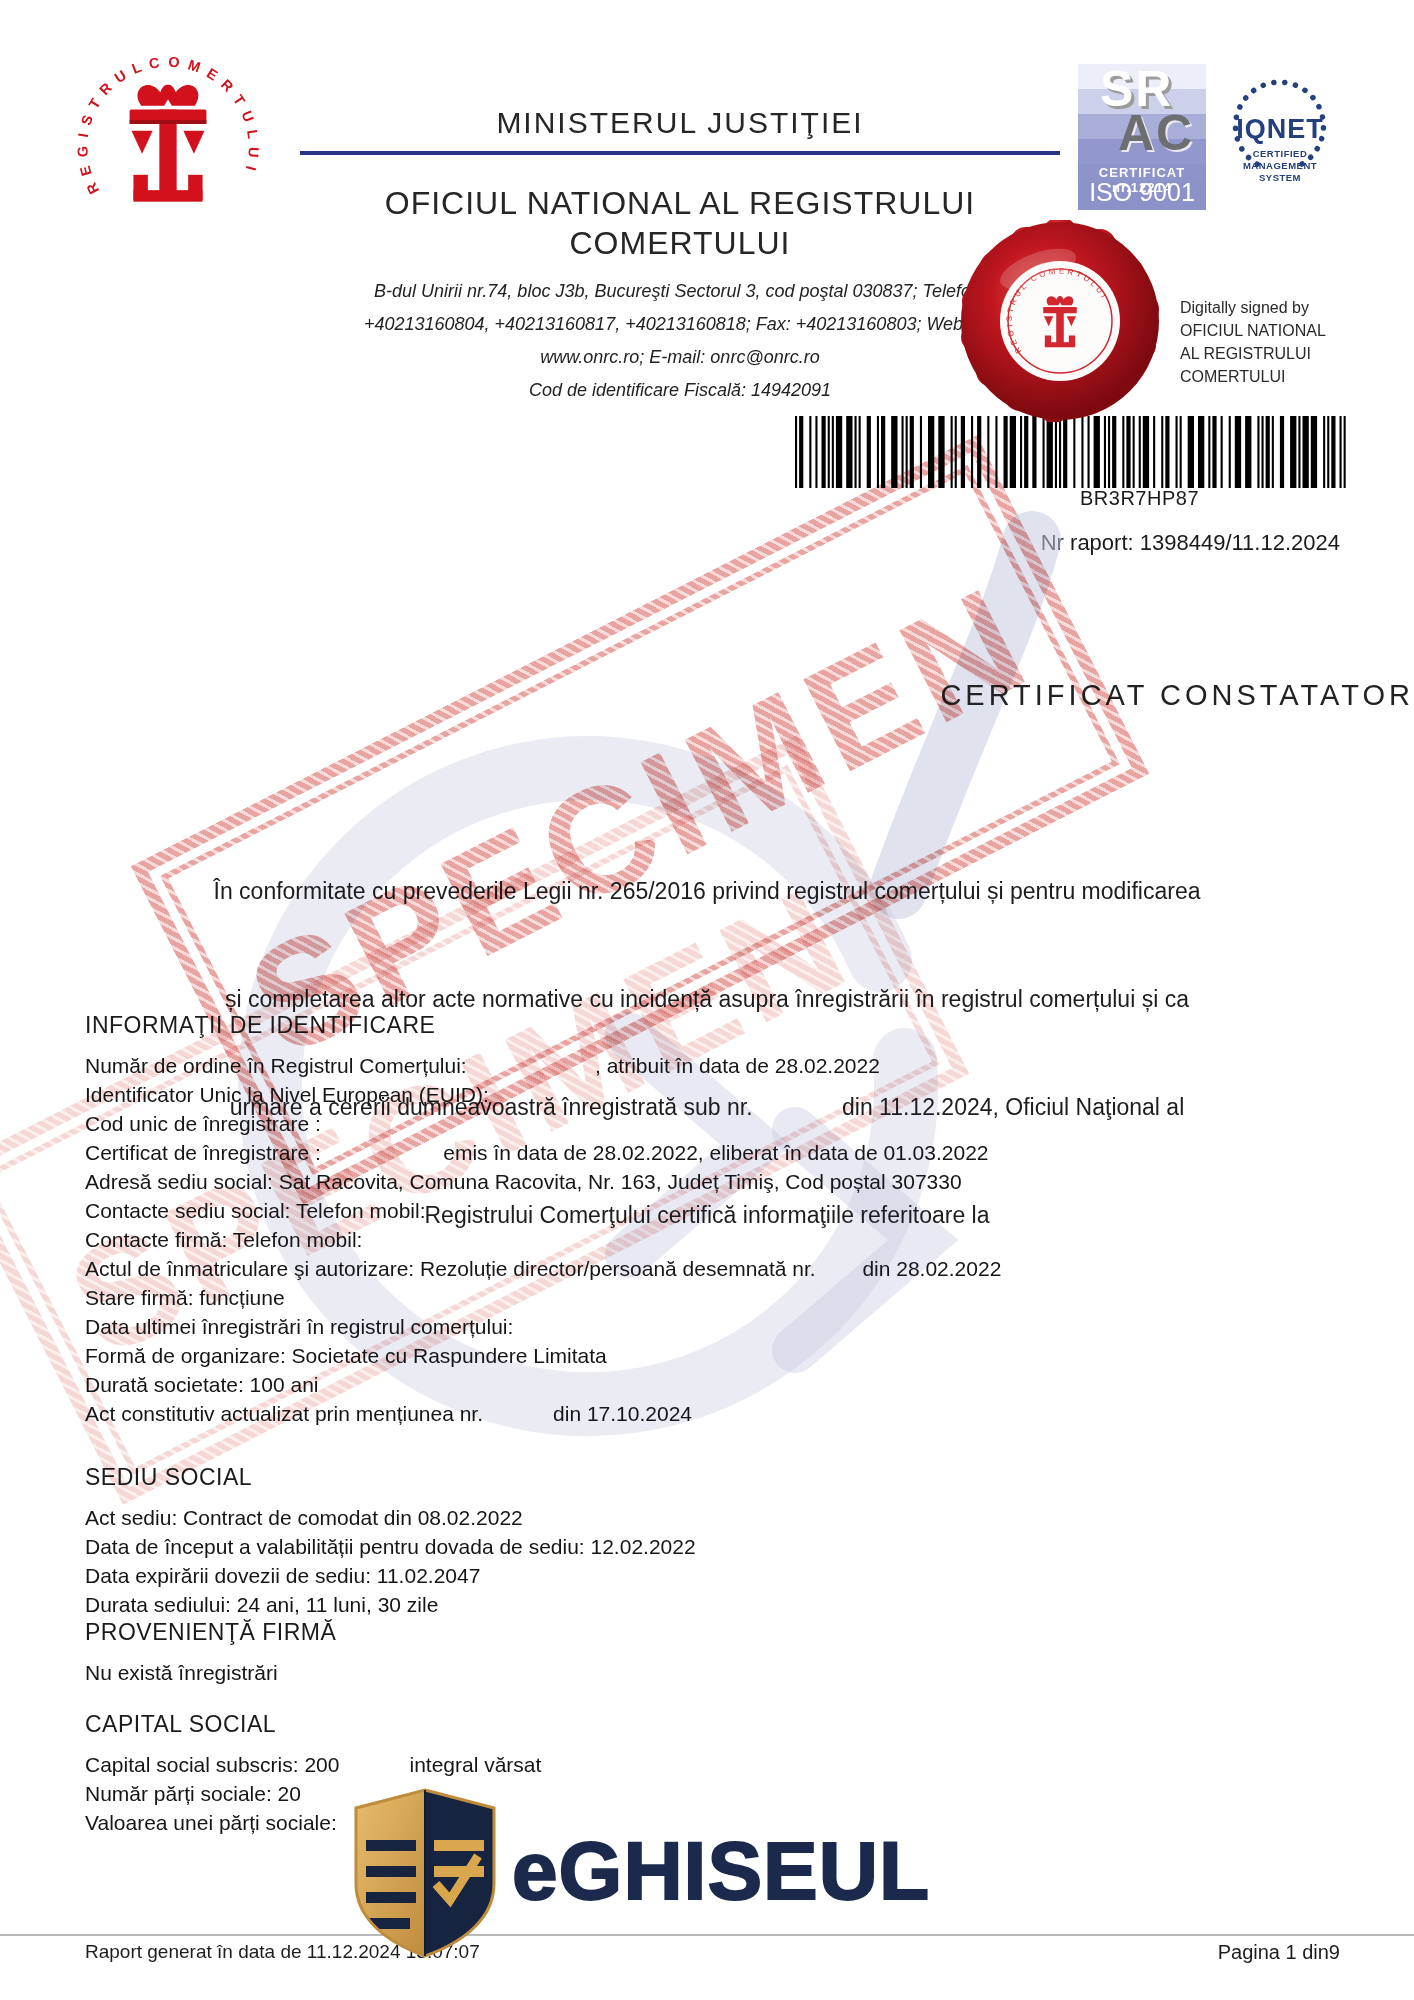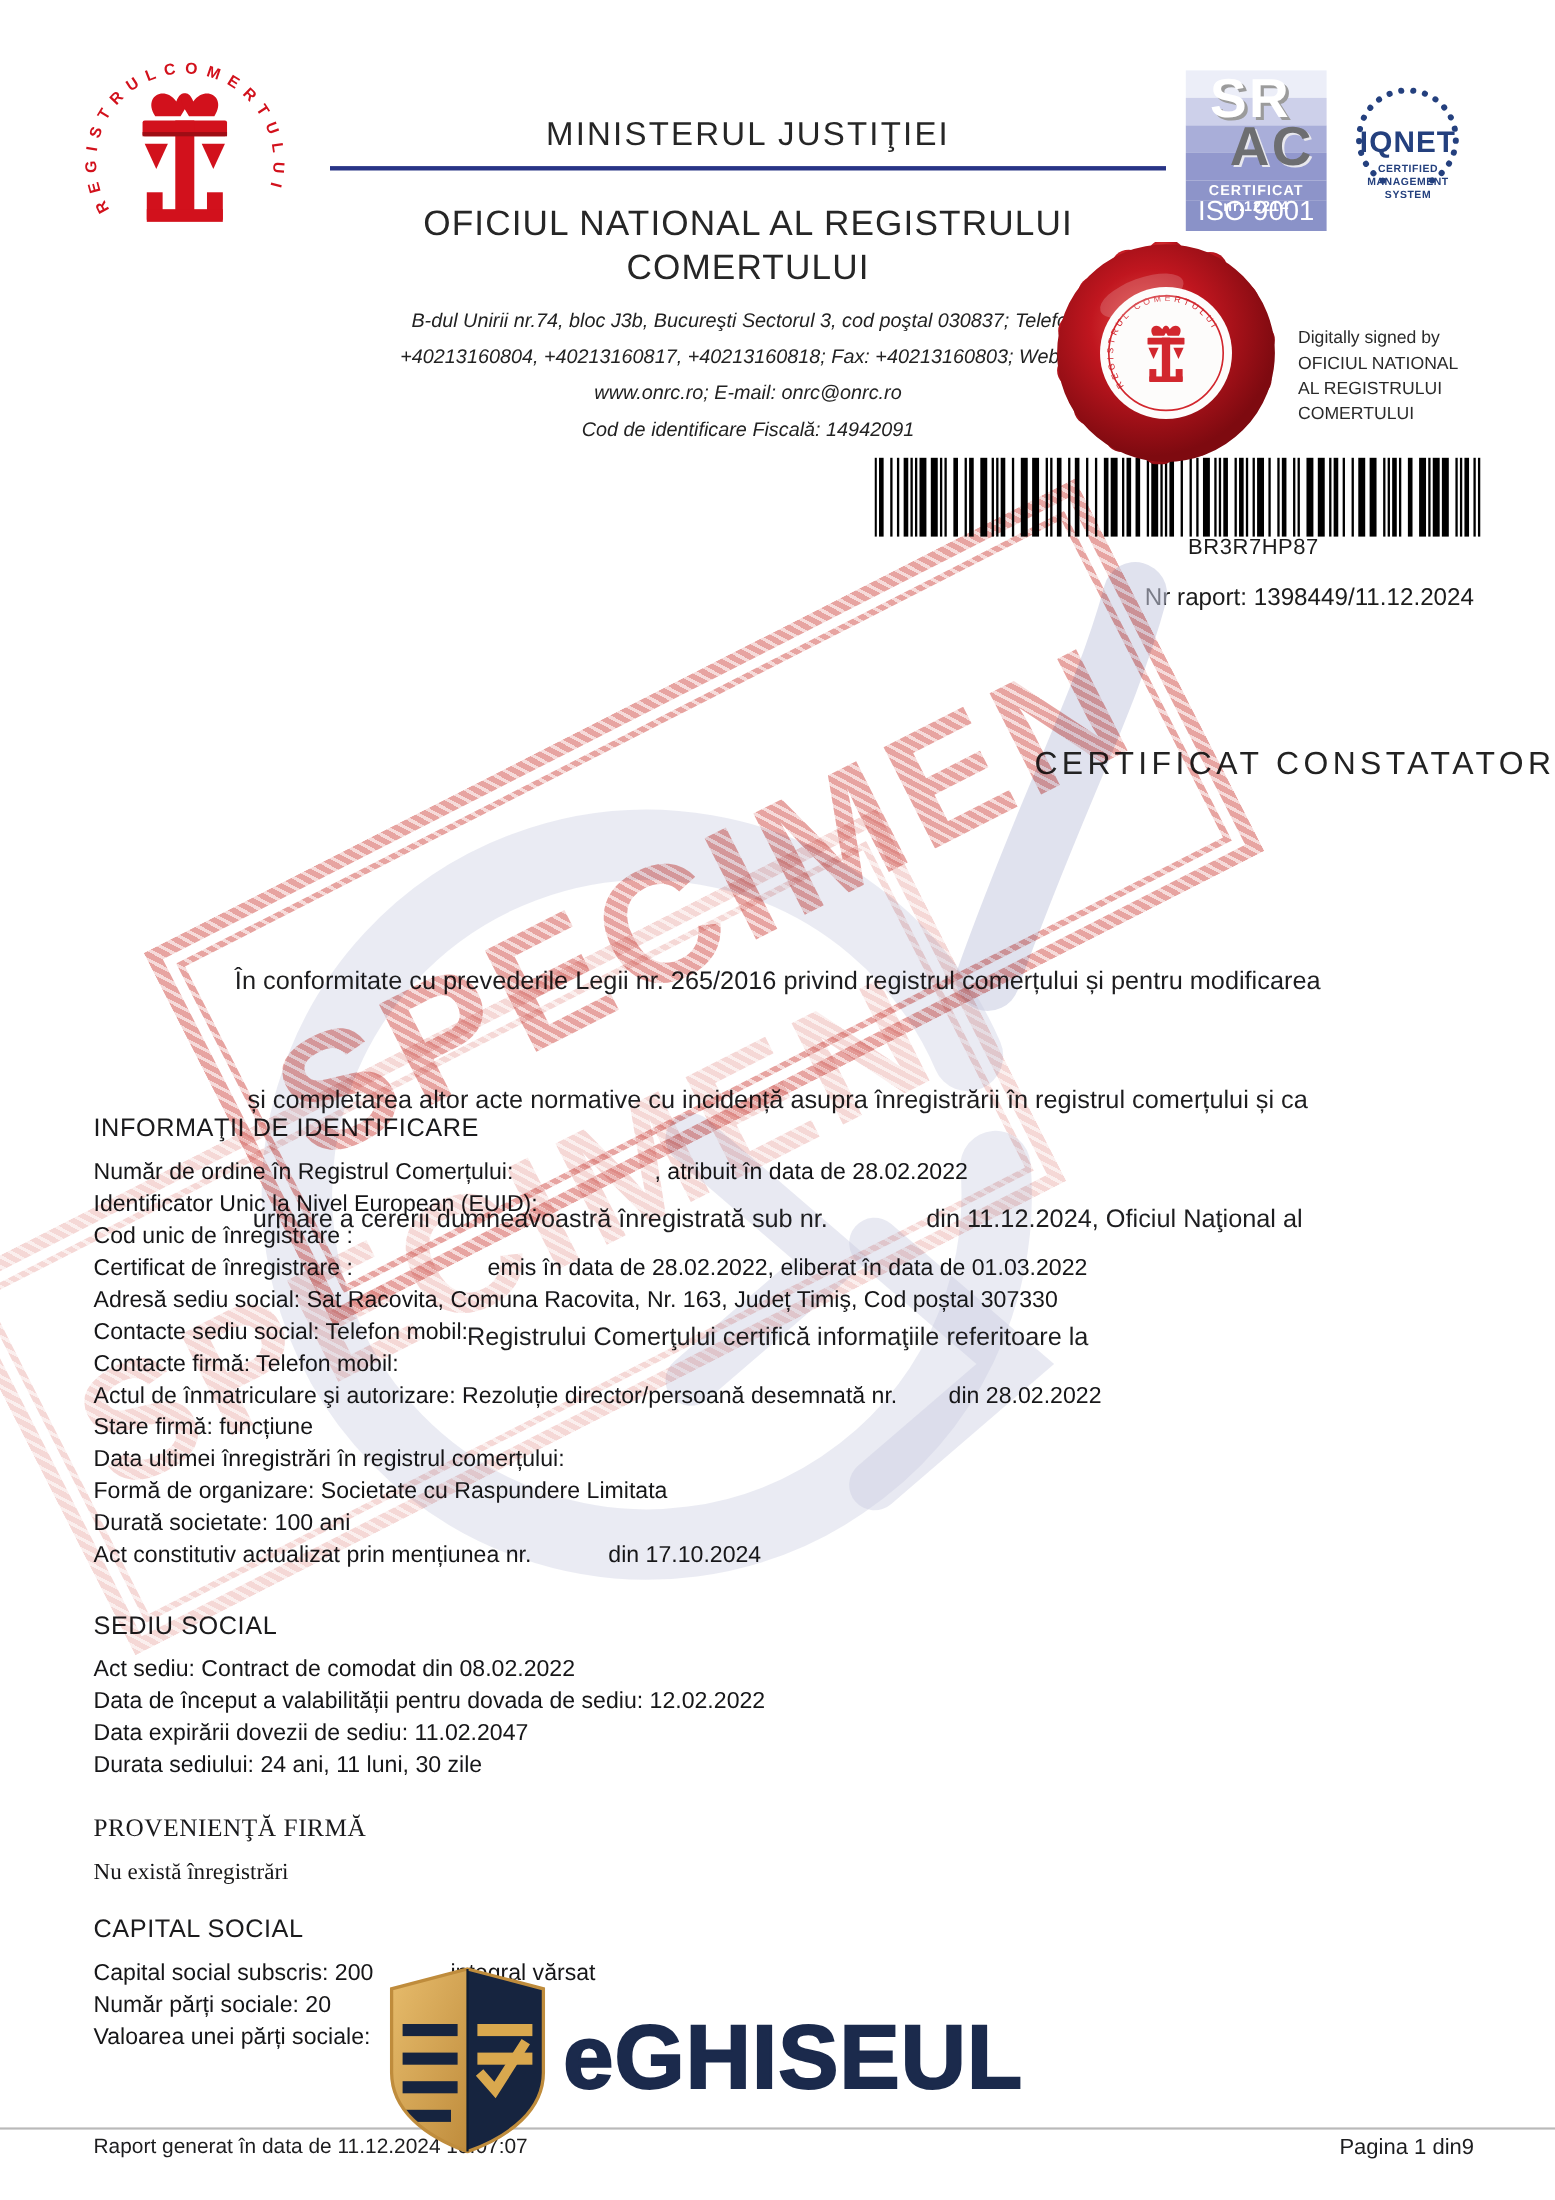--- a/index.html
+++ b/index.html
@@ -46,21 +46,21 @@
              color:#222;z-index:2;}
   .intro{left:0;top:801px;width:1414px;text-align:center;font-size:23px;line-height:36px;
          color:#1d1d1f;z-index:2;white-space:pre-wrap;}
 
   
   .main-text{left:85px;top:1012px;width:1280px;z-index:2;}
   .sec-heading{font-size:23px;letter-spacing:.5px;color:#1b1b1d;margin-bottom:12px;}
   .bodyline{font-size:21px;line-height:29px;white-space:pre-wrap;color:#161618;}
   .section{margin-top:0;}
   .section:nth-child(2){margin-top:36px;}
-  .section:nth-child(3){margin-top:30px;font-family:Liberation Serif, serif;}
+  .section:nth-child(3){}
   .section:nth-child(4){margin-top:24px;}
 
   
   .wm-blue{left:0;top:0;width:1414px;height:2000px;z-index:1;pointer-events:none;}
   .stamp{z-index:3;mix-blend-mode:multiply;pointer-events:none;
          display:flex;align-items:center;justify-content:center;
          -webkit-mask-image:repeating-linear-gradient(55deg,rgba(0,0,0,1) 0 5px,rgba(0,0,0,.4) 5px 8px);
          mask-image:repeating-linear-gradient(55deg,rgba(0,0,0,1) 0 5px,rgba(0,0,0,.4) 5px 8px);}
   .stamp-a{left:165px;top:630px;width:950px;height:380px;transform:rotate(-27deg);opacity:.5;}
   .stamp-b{left:-15px;top:930px;width:950px;height:380px;transform:rotate(-27deg);opacity:.22;}

